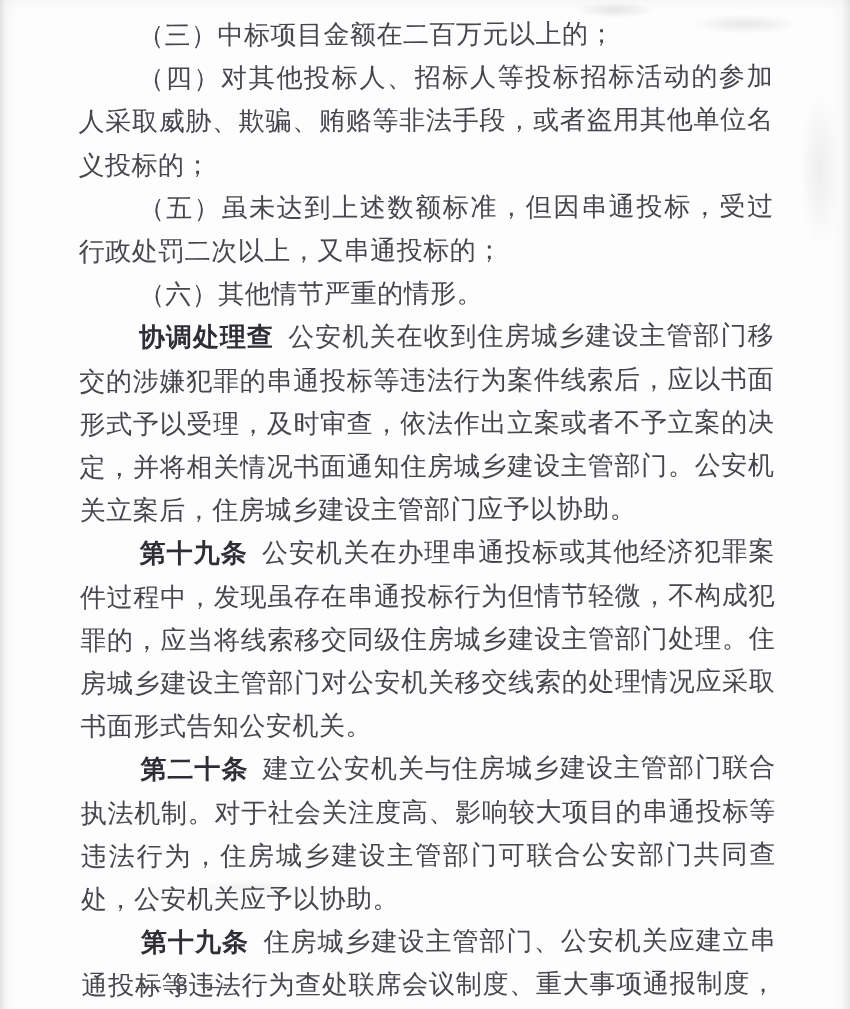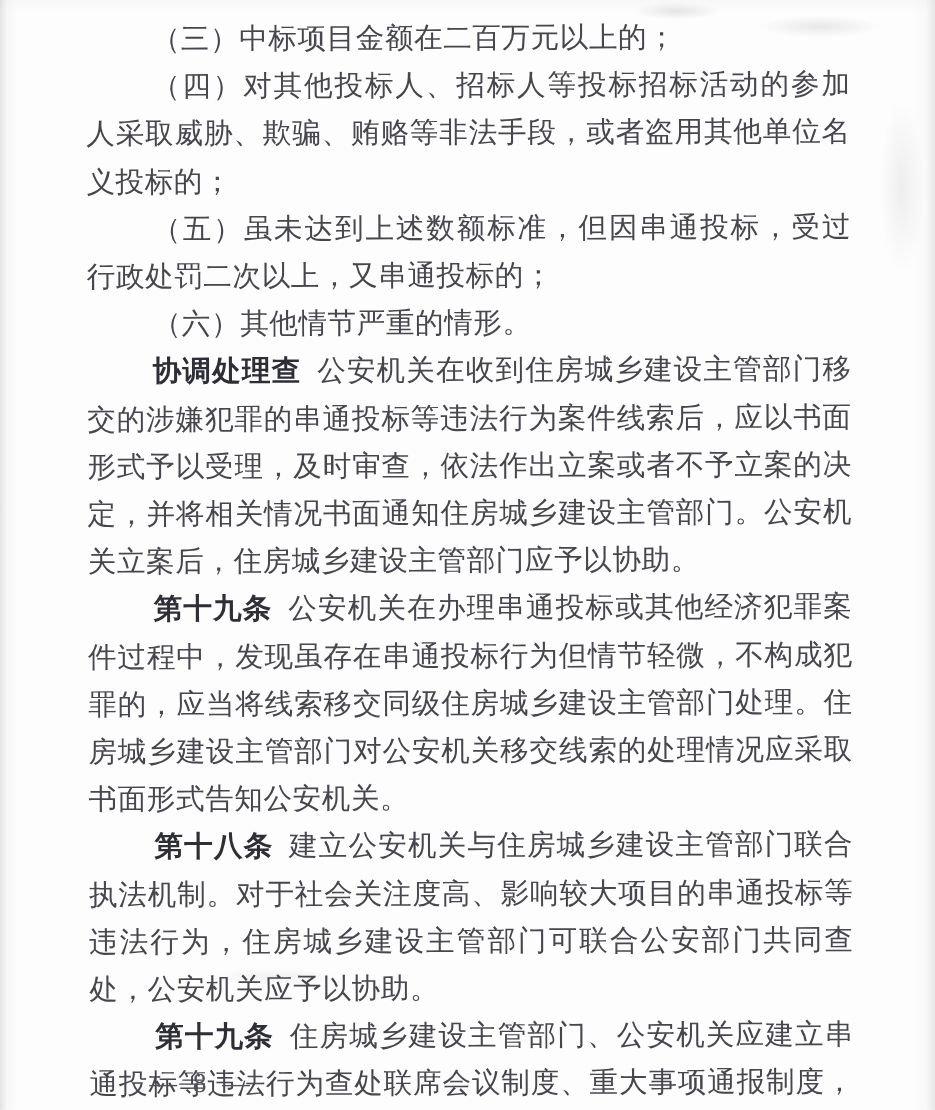--- a/index.html
+++ b/index.html
@@ -83,18 +83,18 @@
   <div class="smudge smudge-c"></div>
   <div class="smudge smudge-d"></div>
 
   <div class="content">
     <p><span class="para-head"></span><span>（三）中标项目金额在二百万元以上的；</span></p>
     <p><span class="para-head"></span><span>（四）对其他投标人、招标人等投标招标活动的参加人采取威胁、欺骗、贿赂等非法手段，或者盗用其他单位名义投标的；</span></p>
     <p><span class="para-head"></span><span>（五）虽未达到上述数额标准，但因串通投标，受过行政处罚二次以上，又串通投标的；</span></p>
     <p><span class="para-head"></span><span>（六）其他情节严重的情形。</span></p>
     <p><span class="para-head">协调处理查</span><span>公安机关在收到住房城乡建设主管部门移交的涉嫌犯罪的串通投标等违法行为案件线索后，应以书面形式予以受理，及时审查，依法作出立案或者不予立案的决定，并将相关情况书面通知住房城乡建设主管部门。公安机关立案后，住房城乡建设主管部门应予以协助。</span></p>
     <p><span class="para-head">第十九条</span><span>公安机关在办理串通投标或其他经济犯罪案件过程中，发现虽存在串通投标行为但情节轻微，不构成犯罪的，应当将线索移交同级住房城乡建设主管部门处理。住房城乡建设主管部门对公安机关移交线索的处理情况应采取书面形式告知公安机关。</span></p>
-    <p><span class="para-head">第十八条</span><span>建立公安机关与住房城乡建设主管部门联合执法机制。对于社会关注度高、影响较大项目的串通投标等违法行为，住房城乡建设主管部门可联合公安部门共同查处，公安机关应予以协助。</span></p>
+    <p><span class="para-head">第二十条</span><span>建立公安机关与住房城乡建设主管部门联合执法机制。对于社会关注度高、影响较大项目的串通投标等违法行为，住房城乡建设主管部门可联合公安部门共同查处，公安机关应予以协助。</span></p>
     <p><span class="para-head">第十九条</span><span>住房城乡建设主管部门、公安机关应建立串通投标等违法行为查处联席会议制度、重大事项通报制度，协调处理查</span></p>
   </div>
 
   <div class="page-number">— 8 —</div>
 </div>
 
 </body></html>

